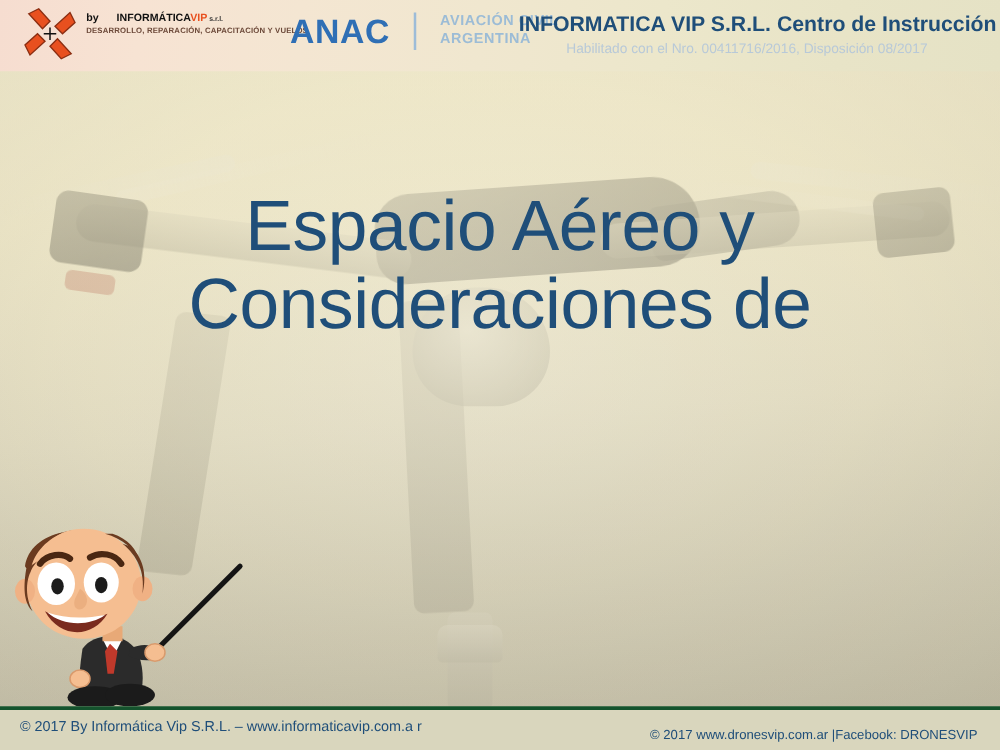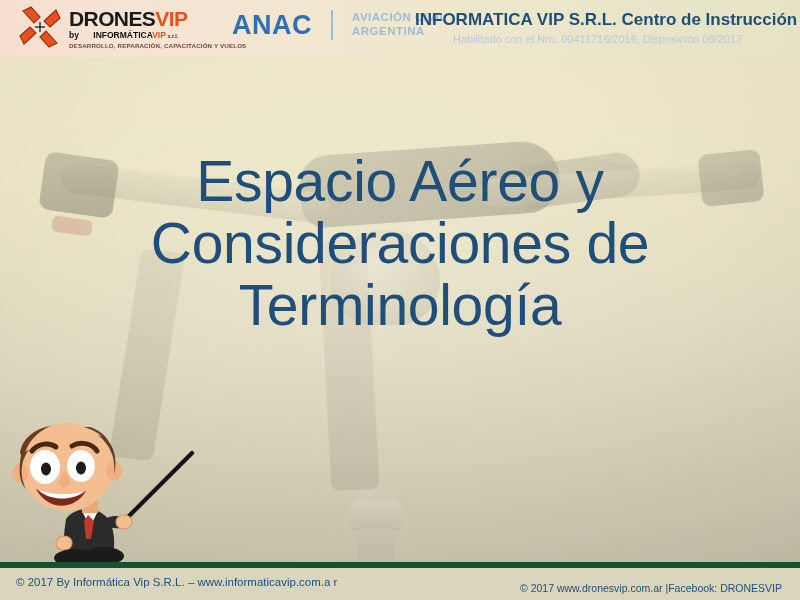--- a/index.html
+++ b/index.html
@@ -309,21 +309,21 @@
     width: 200px; height: 155px;
     z-index: 6;
   }
 
   
   .footer {
     position: absolute;
     left: 0; bottom: 0;
     width: 800px; height: 32px;
     background: #d9d6bd;
-    border-top: 6px solid #14532d;
+    border-top: 3px solid #14532d;
     z-index: 7;
   }
   .footer-left {
     position: absolute;
     left: 16px; top: 8px;
     font-size: 11.5px;
     color: #1f4e79;
     white-space: nowrap;
   }
   .footer-right {
@@ -372,21 +372,20 @@
               <path d="M39 38 L31 42 L22 32 L28 26 Z"></path>
               <path d="M6 39 L2 31 L12 22 L18 28 Z"></path>
             </g>
             <g stroke="#111" stroke-width="1.2">
               <line x1="17" y1="22" x2="27" y2="22"></line>
               <line x1="22" y1="17" x2="22" y2="27"></line>
             </g>
           </svg>
         </div>
         <div class="logo-text">
-          <div class="logo-line1"><span class="lt-dark">DRONES</span><span class="lt-orange">VIP</span></div>
           <div class="logo-line2"><span class="l2-by">by </span><span class="l2-inf">INFORMÁTICA</span><span class="l2-vip">VIP</span><span class="l2-srl"> s.r.l.</span></div>
           <div class="logo-line3">Desarrollo, Reparación, Capacitación y Vuelos</div>
         </div>
       </div>
 
       <div class="anac-block">
         <div class="anac-word">ANAC</div>
         <div class="anac-rule"></div>
         <div class="anac-sub">
           <div>AVIACIÓN CIVIL</div>
@@ -398,21 +397,20 @@
         <div class="hdr-r1">INFORMATICA VIP S.R.L. Centro de Instrucción Aeronáutico Civil</div>
         <div class="hdr-r2">Habilitado con el Nro. 00411716/2016, Disposición 08/2017</div>
       </div>
 
     </div>
   </div>
 
   <div class="title">
     <span class="ln">Espacio Aéreo y</span>
     <span class="ln">Consideraciones de</span>
-    <span class="ln">Terminología</span>
   </div>
 
   <div class="mascot">
     <svg viewBox="0 0 200 155" width="200" height="155" aria-hidden="true">
 
       <line x1="118" y1="108" x2="188" y2="38" stroke="#141414" stroke-width="4.2" stroke-linecap="round"></line>
 
       <path d="M62 104 C60 118 58 132 62 140 L108 141 C112 130 110 116 106 106
                C100 98 92 94 84 94 C75 94 67 97 62 104 Z" fill="#2B2B2B"></path>
 

